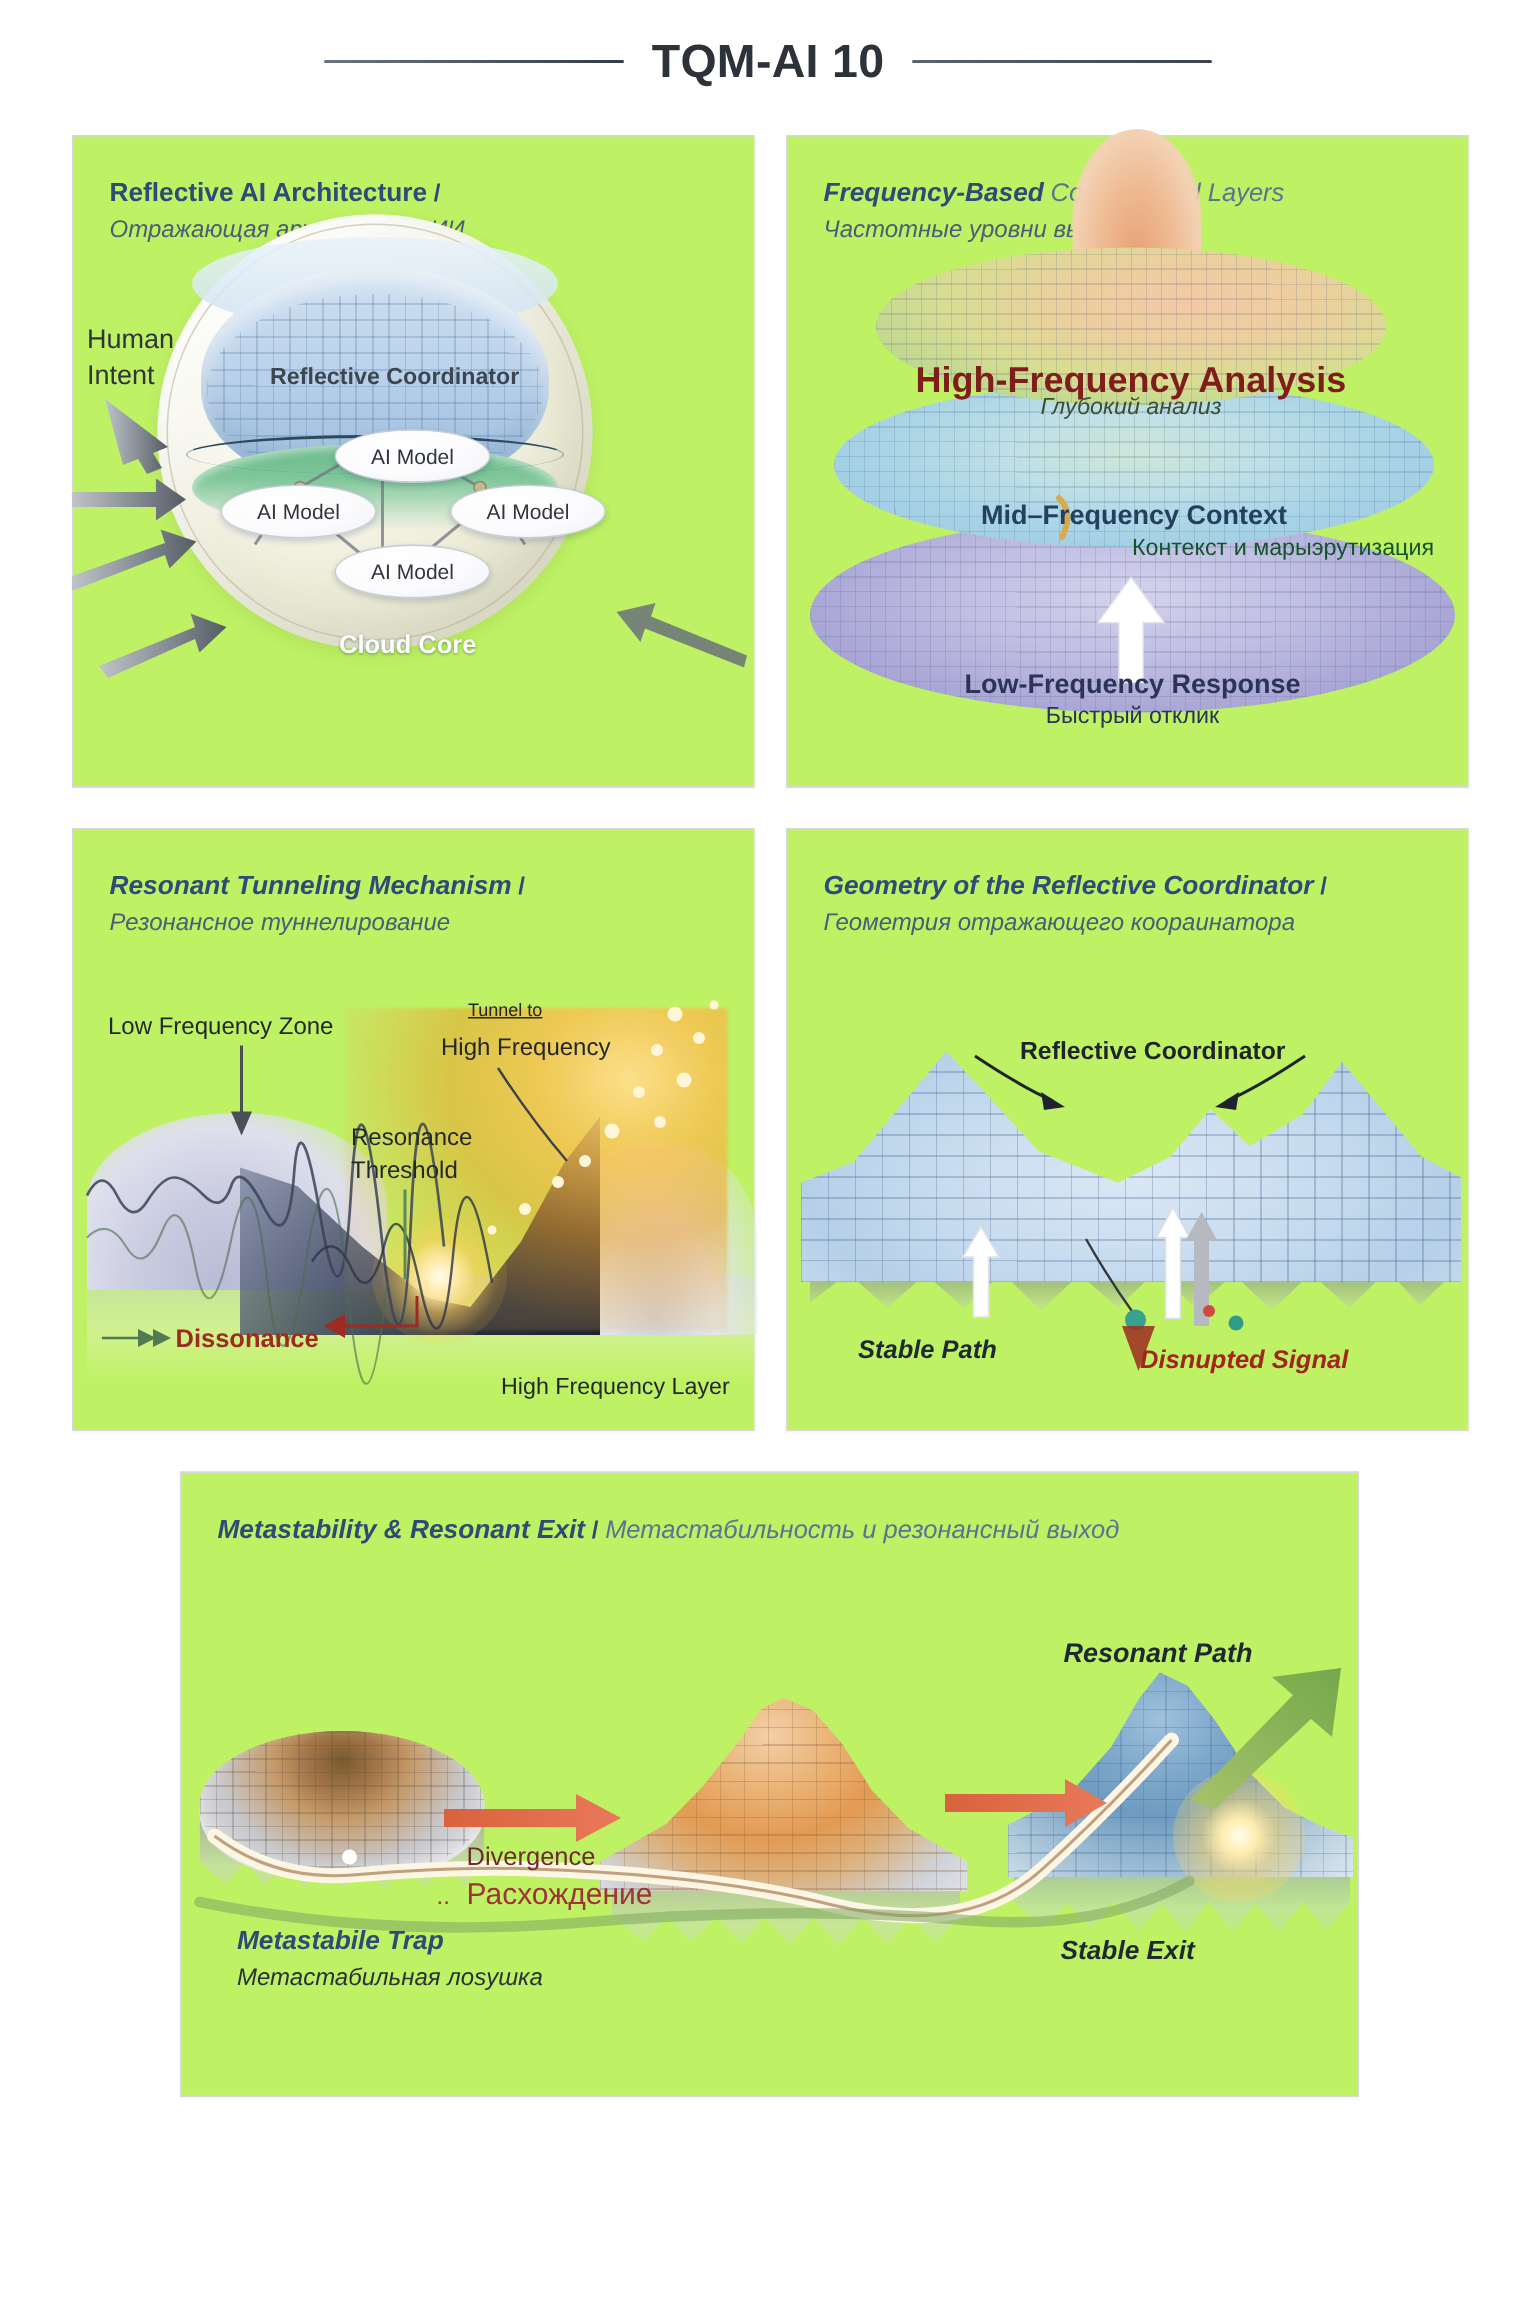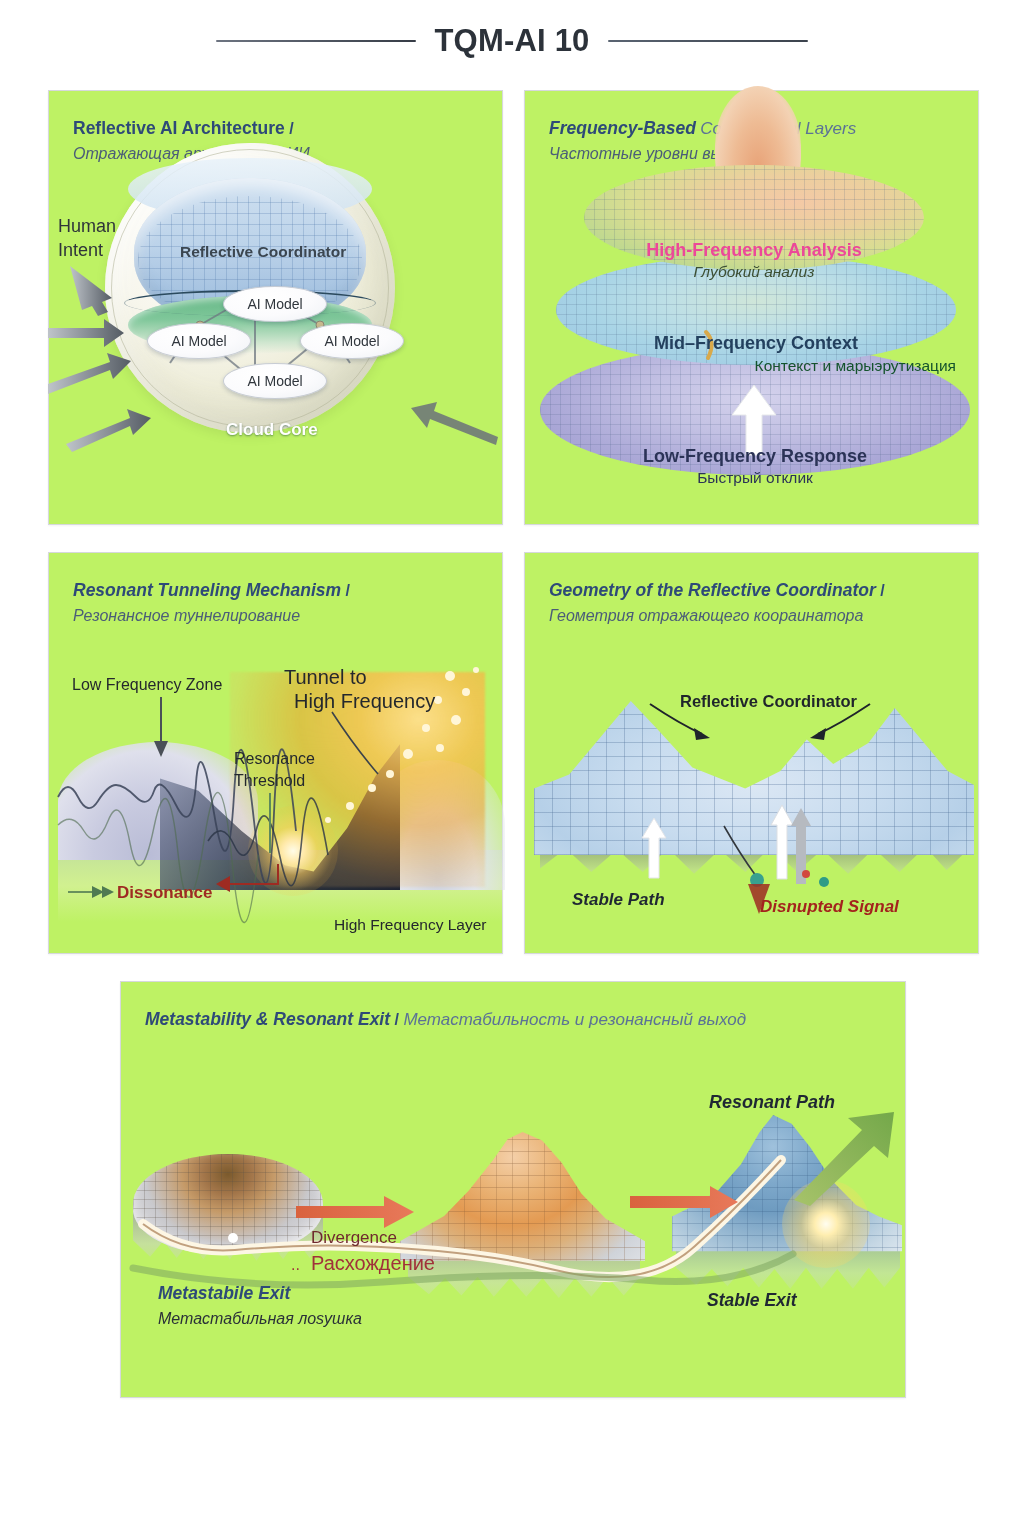--- a/index.html
+++ b/index.html
@@ -364,21 +364,21 @@
     <div class="ly-mesh" style="left:584px; top:165px; width:340px; height:105px;"></div>
 
     <svg style="position:absolute; left:726px; top:385px; width:56px; height:70px;">
       <path d="M28 0 L50 30 H36 V70 H20 V30 H6 Z" fill="#ffffff" stroke="#e6e8ea" stroke-width="1"></path>
     </svg>
 
     <svg style="position:absolute; left:700px; top:330px; width:22px; height:34px;">
       <path d="M6 2 q10 10 2 26" stroke="#d9a94a" stroke-width="4" fill="none" stroke-linecap="round"></path>
     </svg>
 
-    <div class="lbl" style="left:584px; top:240px; width:340px; text-align:center; font-size:18px; font-weight:700; color:#ec4899;">High-Frequency Analysis</div>
+    <div class="lbl" style="left:584px; top:240px; width:340px; text-align:center; font-size:24px; font-weight:700; color:#7f1d1d;">High-Frequency Analysis</div>
     <div class="lbl" style="left:584px; top:263px; width:340px; text-align:center; font-size:15.5px; font-style:italic; color:#3c4f33;">Глубокий анализ</div>
 
     <div class="lbl" style="left:556px; top:333px; width:400px; text-align:center; font-size:18px; font-weight:700; color:#23405e;">Mid–Frequency Context</div>
     <div class="lbl" style="left:556px; top:357px; width:400px; text-align:right; font-size:15.5px; color:#14532d;">Контекст и марыэрутизация</div>
 
     <div class="lbl" style="left:540px; top:469px; width:430px; text-align:center; font-size:15.5px; color:#2b3357;">Быстрый отклик</div>
     <div class="lbl" style="left:540px; top:446px; width:430px; text-align:center; font-size:18px; font-weight:700; color:#2b3357;">Low-Frequency Response</div>
   </div>
 
   <div class="panel p3">
@@ -419,22 +419,22 @@
           <circle cx="196" cy="8" r="3"></circle>
       </g>
     </svg>
 
     <div class="lbl" style="left:72px; top:676px; font-size:16px; color:#24282d;">Low Frequency Zone</div>
     <svg style="position:absolute; left:152px; top:697px; width:20px; height:62px;">
       <path d="M9 0 V48" stroke="#4a5057" stroke-width="2" fill="none"></path>
       <path d="M9 60 L2 44 H16 Z" fill="#4a5057"></path>
     </svg>
 
-    <div class="lbl" style="left:284px; top:666px; font-size:20px; color:#24282d;">Tunnel to</div>
-    <div class="lbl" style="left:294px; top:690px; font-size:20px; color:#24282d;">High Frequency</div>
+    <div class="lbl" style="left:312px; top:666px; font-size:12px; color:#24282d;text-decoration:underline;">Tunnel to</div>
+    <div class="lbl" style="left:294px; top:690px; font-size:16px; color:#24282d;">High Frequency</div>
     <svg style="position:absolute; left:330px; top:712px; width:60px; height:70px;">
       <path d="M2 0 q22 34 46 62" stroke="#3c434b" stroke-width="1.6" fill="none"></path>
     </svg>
 
     <div class="lbl" style="left:234px; top:750px; font-size:16px; color:#24282d;">Resonance</div>
     <div class="lbl" style="left:234px; top:772px; font-size:16px; color:#24282d;">Threshold</div>
     <svg style="position:absolute; left:265px; top:793px; width:10px; height:62px;">
       <path d="M5 0 V60" stroke="#5d8a5c" stroke-width="2" fill="none"></path>
     </svg>
 
@@ -558,20 +558,20 @@
             <stop offset="100%" stop-color="#74a84a"></stop>
           </linearGradient>
         </defs>
       <path d="M4 104 L72 34 l-14 -12 l46 -6 l-6 46 l-14 -12 L20 110 Z" fill="url(#ga1)"></path>
     </svg>
 
     <div class="lbl" style="left:311px; top:1228px; font-size:17px; font-weight:400; color:#6f2a2e;">Divergence</div>
     <div class="lbl" style="left:311px; top:1252px; font-size:20px; color:#a0323a;">Расхождение</div>
     <div class="lbl" style="left:291px; top:1256px; font-size:16px; color:#a0323a;">..</div>
 
-    <div class="lbl" style="left:158px; top:1283px; font-size:17.5px; font-weight:700; font-style:italic; color:#2e4a78;">Metastabile Exit</div>
+    <div class="lbl" style="left:158px; top:1283px; font-size:17.5px; font-weight:700; font-style:italic; color:#2e4a78;">Metastabile Trap</div>
     <div class="lbl" style="left:158px; top:1310px; font-size:16px; font-style:italic; color:#2a3138;">Метастабильная лоsушка</div>
 
     <div class="lbl" style="left:709px; top:1092px; font-size:18px; font-weight:700; font-style:italic; color:#1f2733;">Resonant Path</div>
     <div class="lbl" style="left:707px; top:1290px; font-size:17.5px; font-weight:700; font-style:italic; color:#1f2733;">Stable Exit</div>
   </div>
 
 </div>
 
 </body></html>

